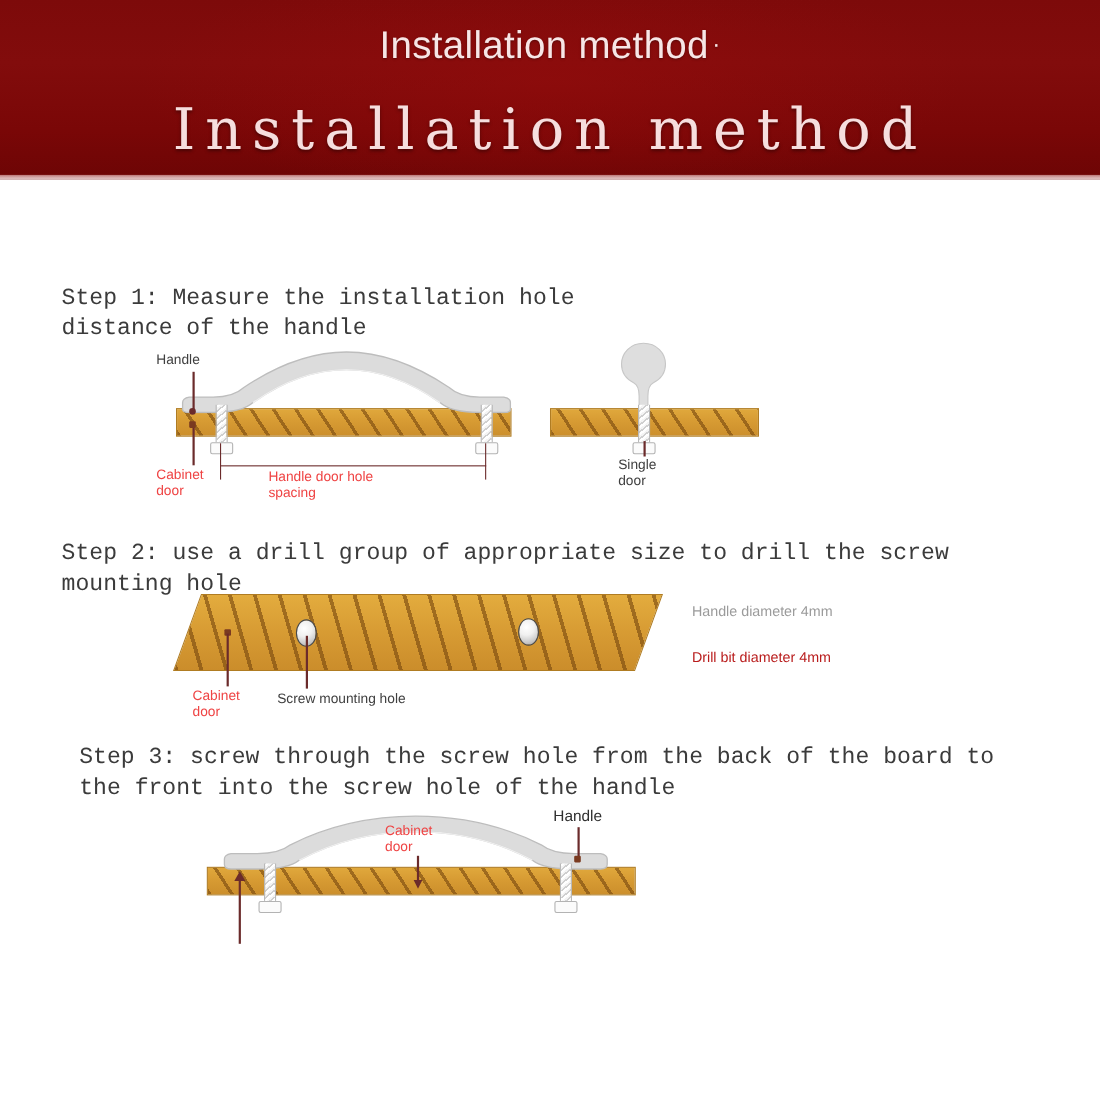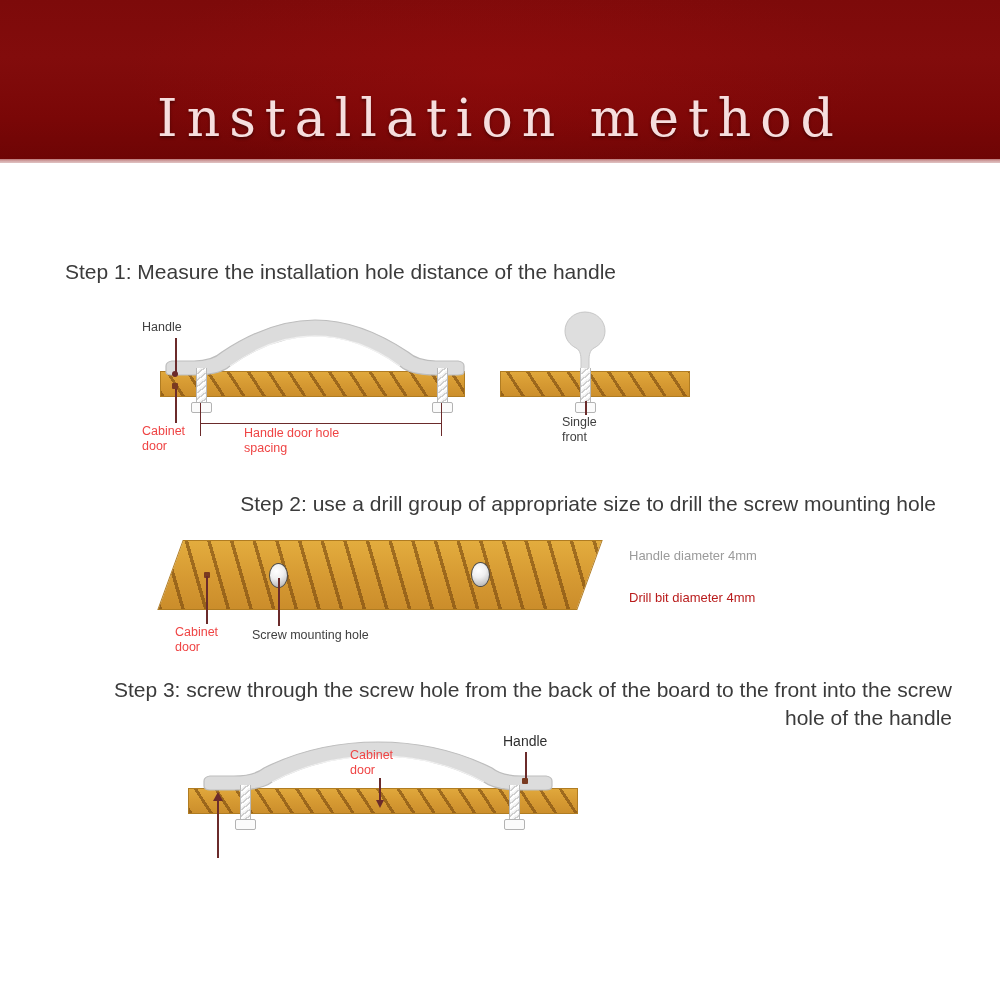--- a/index.html
+++ b/index.html
@@ -45,22 +45,21 @@
     text-shadow:0 2px 3px rgba(0,0,0,.4);
     white-space:nowrap;
   }
 
   
   .step-title{
     position:absolute;
     color:#3b3b3b;
     font-size:21px;
     line-height:1.32;
-    font-family:Liberation Sans, sans-serif;
-    text-align:right;
+    font-family:Liberation Mono, monospace;
   }
   #t1{left:56px;top:258px;width:560px;}
   #t2{left:56px;top:490px;width:880px;}
   #t3{left:72px;top:676px;width:880px;}
 
   
   .fig{position:absolute;}
   .board{
     position:absolute;
     background:
@@ -143,20 +142,21 @@
     box-sizing:border-box;
   }
 </style>
 </head>
 <body>
 
 <div class="page">
 
   <div class="banner">
     <div class="banner-ghost">&nbsp;</div>
+    <div class="banner-sub"><span>Installation method</span><span class="tick">·</span></div>
     <div class="banner-main">Installation method</div>
   </div>
 
   <div class="step-title" id="t1">Step 1: Measure the installation hole distance of the handle</div>
 
   <div class="fig" id="fig1" style="left:0;top:0;width:1000px;height:470px;">
 
     <div class="board" style="left:160px;top:371px;width:305px;height:26px;"></div>
 
     <svg class="handle-arc" style="left:160px;top:318px;width:310px;height:58px;" viewBox="0 0 310 58" preserveAspectRatio="none">
@@ -193,21 +193,21 @@
     <svg class="knob" style="left:552px;top:310px;width:66px;height:64px;" viewBox="0 0 66 64">
       <path d="M33,2 C45,2 53,11 53,21 C53,29 48,35 42,38 C38,40 37,45 37,50 L37,62 L29,62 L29,50 C29,45 28,40 24,38 C18,35 13,29 13,21 C13,11 21,2 33,2 Z" fill="#dedede" stroke="#c7c7c7" stroke-width="1"></path>
     </svg>
 
     <div class="screw" style="left:580px;top:368px;width:11px;height:34px;">
       <div class="coil"></div>
       <div class="head"></div>
     </div>
     <div class="leader vline" style="left:585px;top:401px;height:14px;"></div>
     <div class="lbl dark" style="left:562px;top:415px;">Single
-front</div>
+door</div>
   </div>
 
   <div class="step-title" id="t2">Step 2: use a drill group of appropriate size to drill the screw mounting hole</div>
 
   <div class="fig" id="fig2" style="left:0;top:0;width:1000px;height:660px;">
     <div class="board-para" style="left:170px;top:540px;width:420px;height:70px;"></div>
 
     <div class="hole" style="left:269px;top:563px;width:19px;height:25px;"></div>
     <div class="hole" style="left:471px;top:562px;width:19px;height:25px;"></div>
 

